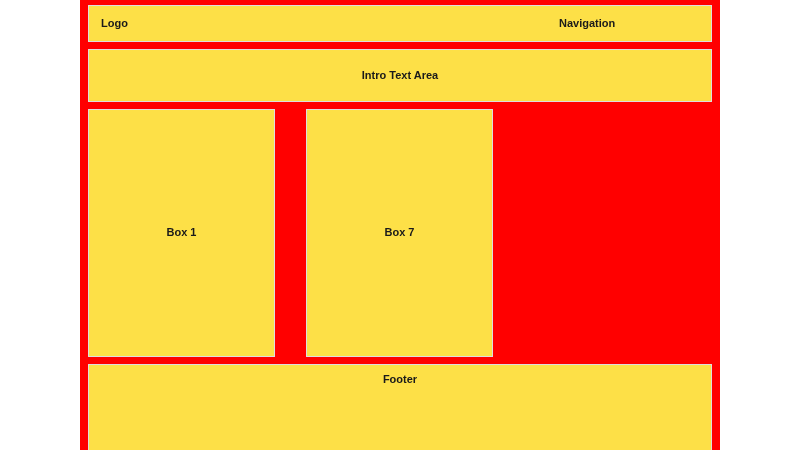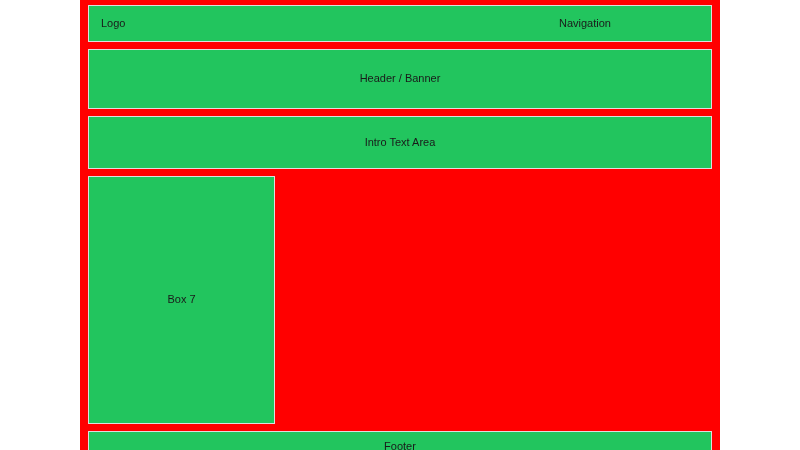--- a/index.html
+++ b/index.html
@@ -29,30 +29,31 @@
     background: #FF0000;
     padding: 8px;
     display: flex;
     flex-direction: column;
     gap: 7px;
   }
 
   
   .block {
     box-sizing: border-box;
-    background: #22c55e;
+    background: #fde047;
     border: 1px solid #DEDEDE;
     display: flex;
     align-items: center;
     justify-content: center;
     position: relative;
     color: #1a1a1a;
     font-size: 11px;
     line-height: 1.2;
     white-space: nowrap;
+    font-weight: bold;
   }
 
   
   #nav-bar {
     height: 37px;
     flex: 0 0 37px;
     justify-content: flex-start;
   }
   #nav-bar .logo-label {
     margin-left: 12px;
@@ -111,29 +112,29 @@
 </head>
 <body>
 
 <div id="wireframe">
 
   <div class="block" id="nav-bar">
     <span class="logo-label">Logo</span>
     <span class="nav-label">Navigation</span>
   </div>
 
-  <div class="block" id="header-banner">
-    <span>Header / Banner</span>
-  </div>
 
   <div class="block" id="intro-area">
     <span>Intro Text Area</span>
   </div>
 
   <div id="boxes-row">
+    <div class="block" id="box-1">
+      <span class="box-label">Box 1</span>
+    </div>
     <div class="block" id="box-3">
       <span class="box-label">Box 7</span>
     </div>
   </div>
 
   <div class="block" id="footer-block">
     <span>Footer</span>
   </div>
 
 </div>

